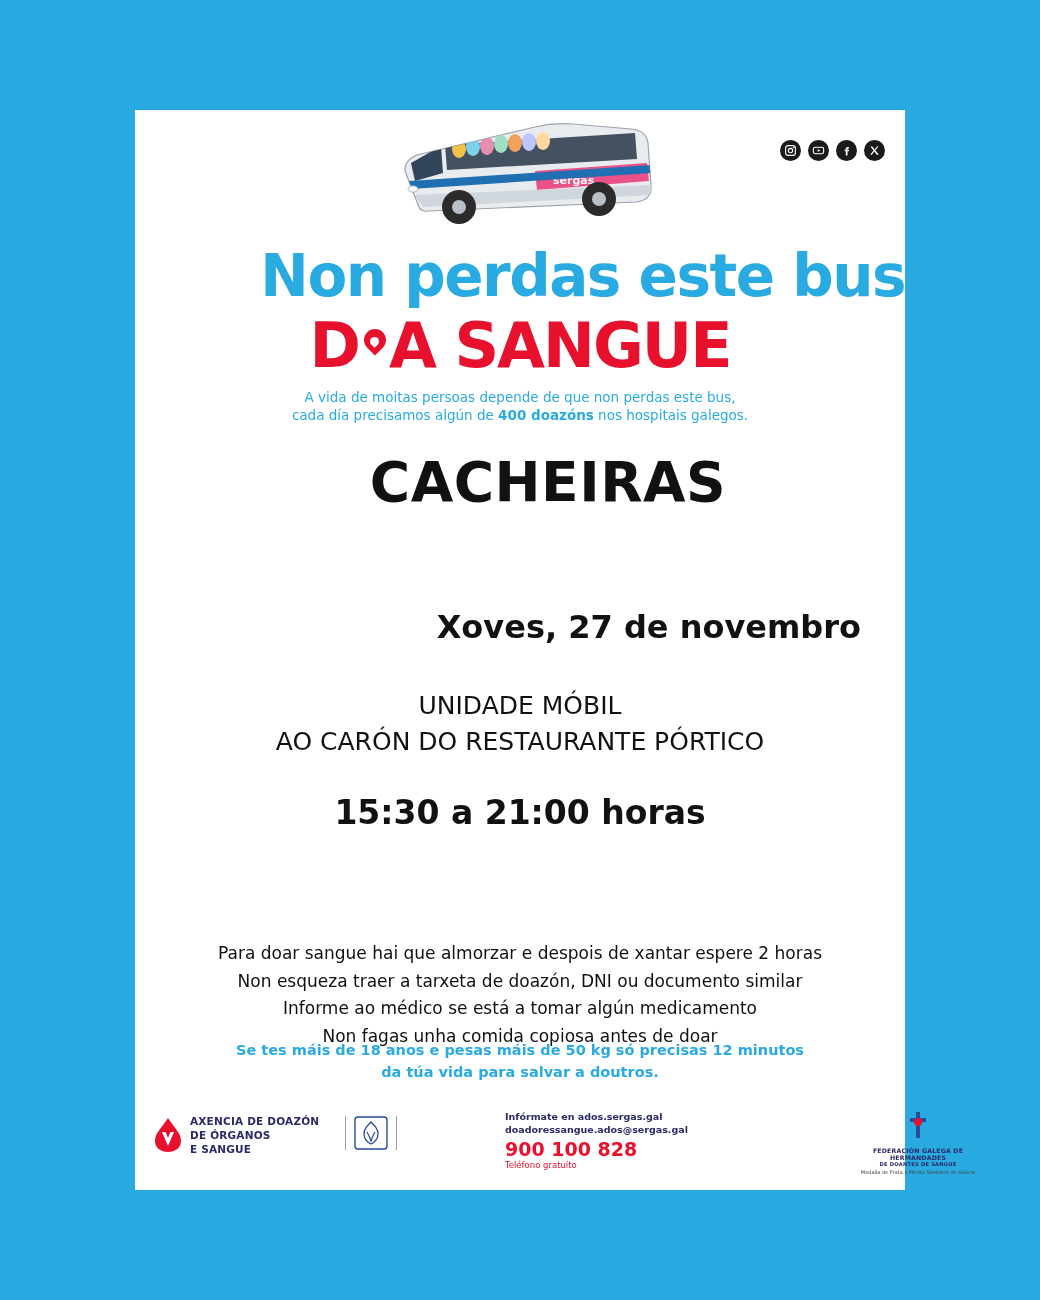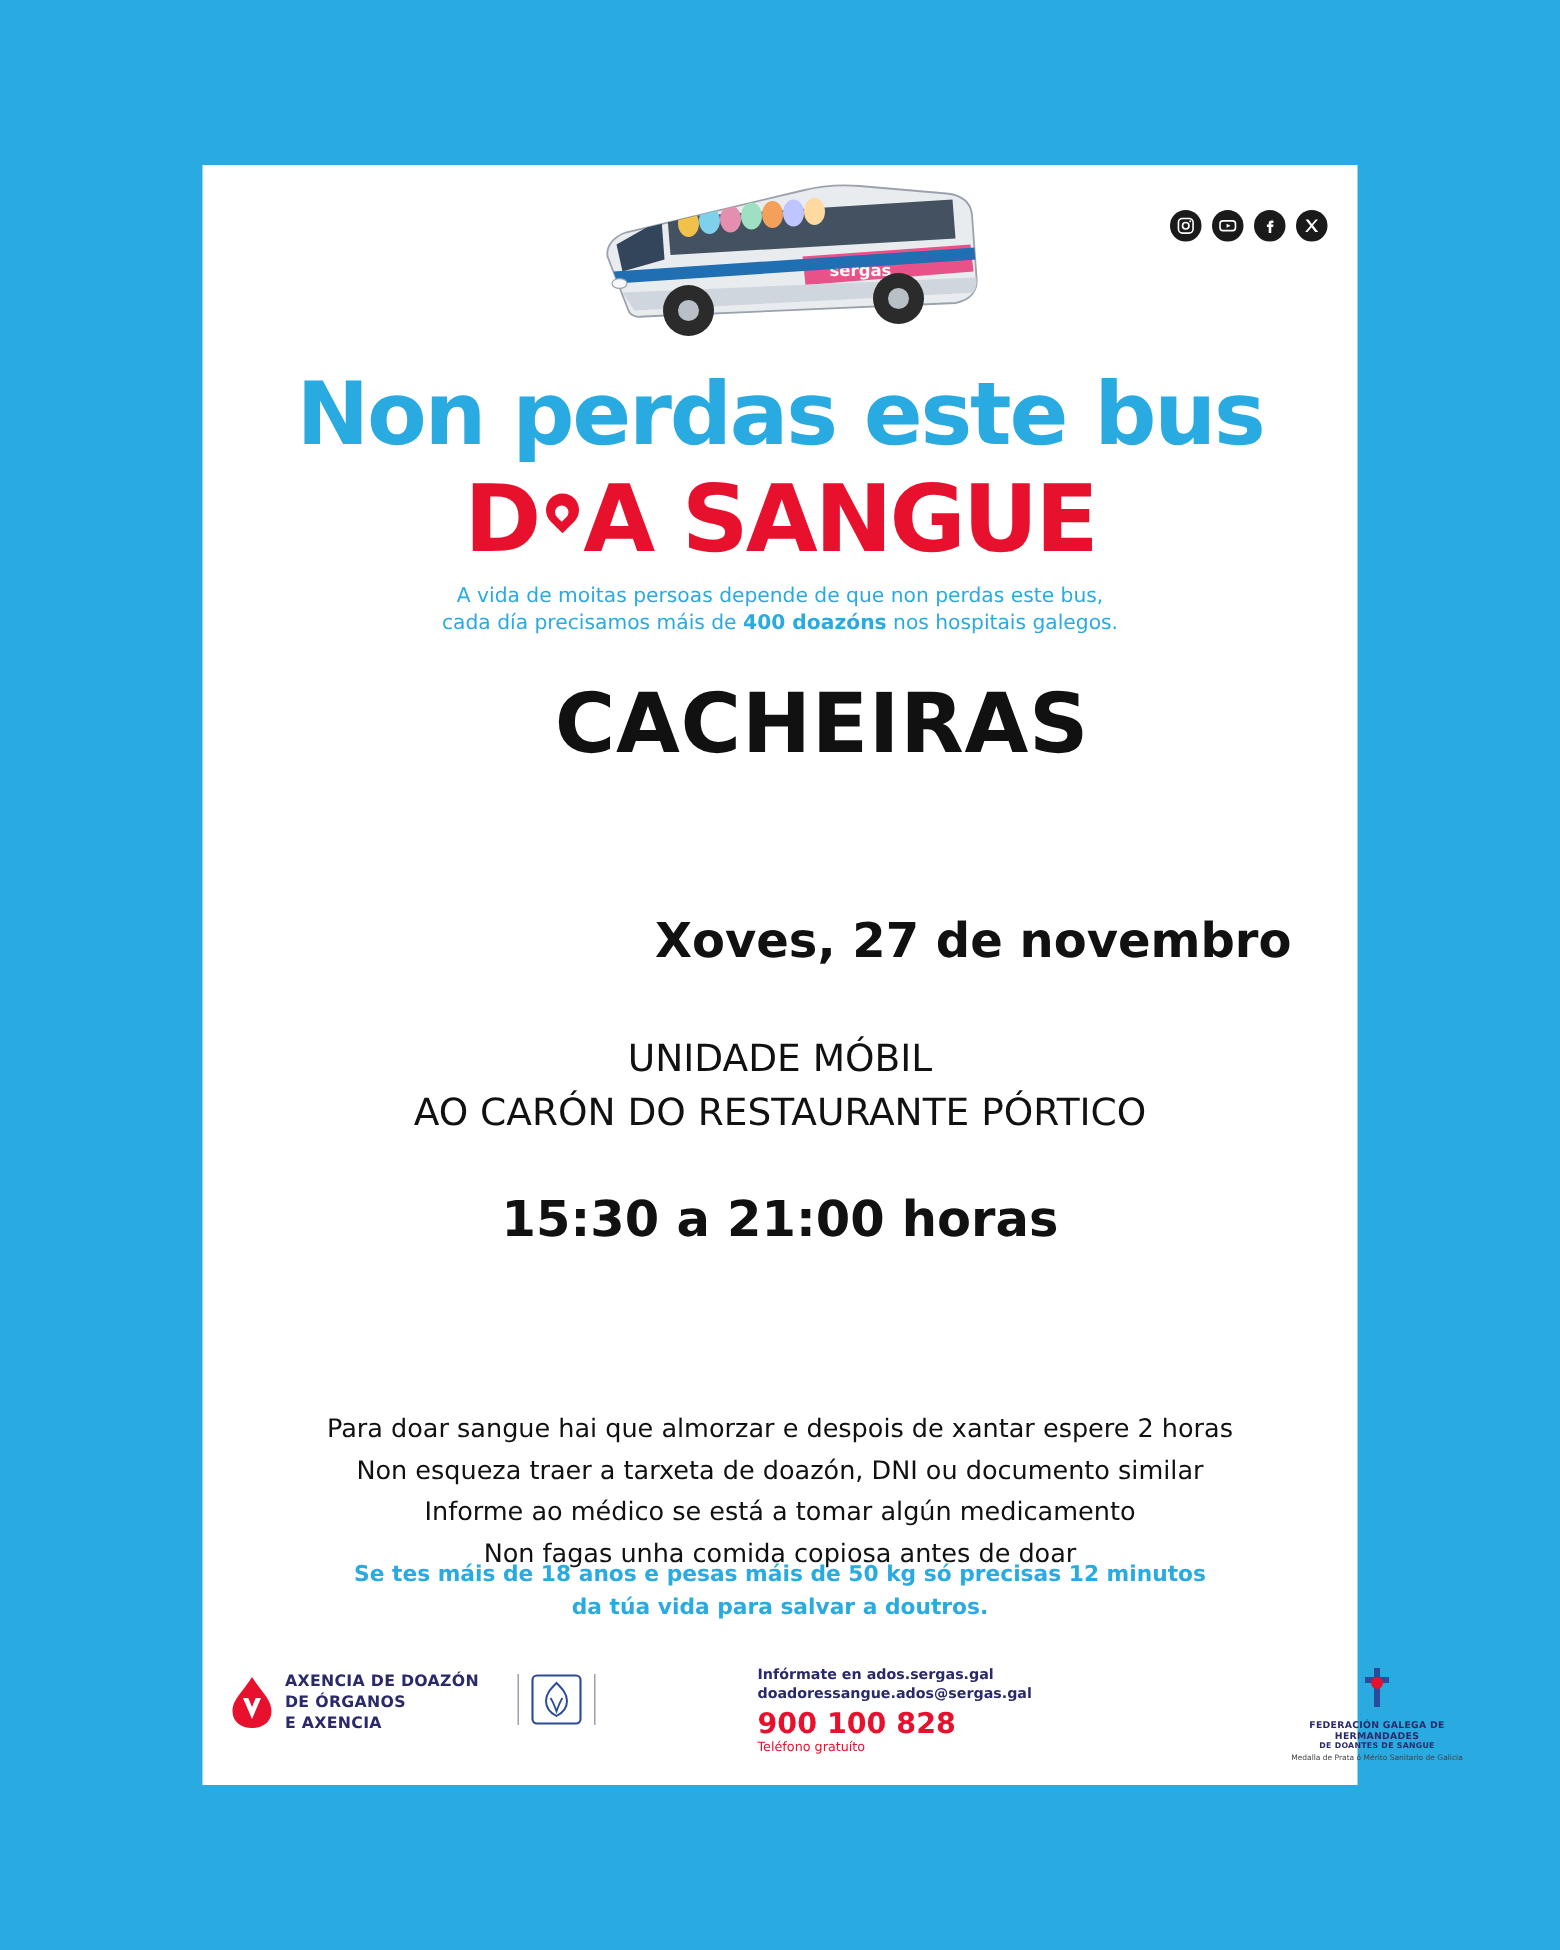--- a/index.html
+++ b/index.html
@@ -62,21 +62,21 @@
     width: 290px;
     height: 120px;
   }
 
   
   .headline {
     position: absolute;
     top: 132px;
     left: 0;
     width: 770px;
-    text-align: center;
+    text-align: right;
     font-size: 58px;
     font-weight: bold;
     color: #29ABE2;
     letter-spacing: -1.5px;
     font-family: "DejaVu Sans", sans-serif;
   }
 
   .brand {
     position: absolute;
     top: 205px;
@@ -367,21 +367,21 @@
   </div>
 
   <div class="headline">Non perdas este bus</div>
 
   <div class="brand">
     <span class="brand-text">D</span><span class="brand-drop"><span class="drop-shape"></span><span class="drop-inner"></span></span><span class="brand-text">A SANGUE</span>
   </div>
 
   <div class="subhead">
     <div>A vida de moitas persoas depende de que non perdas este bus,</div>
-    <div><span>cada día precisamos máis de </span><b>400 doazóns</b><span> nos hospitais galegos.</span></div>
+    <div><span>cada día precisamos algún de </span><b>400 doazóns</b><span> nos hospitais galegos.</span></div>
   </div>
 
   <div class="location">CACHEIRAS</div>
   <div class="date">Xoves, 27 de novembro</div>
   <div class="venue">
     <div>UNIDADE MÓBIL</div>
     <div>AO CARÓN DO RESTAURANTE PÓRTICO</div>
   </div>
   <div class="hours">15:30 a 21:00 horas</div>
 
@@ -400,21 +400,21 @@
   <div class="footer">
 
     <div class="logo-ados">
       <svg class="ados-mark" viewBox="0 0 30 38">
         <path d="M15 2 C22 13, 28 17, 28 25 C28 32, 22 36, 15 36 C8 36, 2 32, 2 25 C2 17, 8 13, 15 2 Z" fill="#E8112D"></path>
         <path d="M9 16 L15 30 L21 16 L17.5 16 L15 22 L12.5 16 Z" fill="#ffffff"></path>
       </svg>
       <div class="ados-text">
         <div>AXENCIA DE DOAZÓN</div>
         <div>DE ÓRGANOS</div>
-        <div>E AXENCIA</div>
+        <div>E SANGUE</div>
       </div>
     </div>
 
     <div class="logo-xunta">
       <span class="vline"></span>
       <svg class="xunta-mark" viewBox="0 0 34 34">
         <rect x="1" y="1" width="32" height="32" rx="3" fill="none" stroke="#2a4a9a" stroke-width="1.4"></rect>
         <path d="M17 6 C13 10, 10 13, 10 18 C10 23, 13 26, 17 28 C21 26, 24 23, 24 18 C24 13, 21 10, 17 6 Z" fill="none" stroke="#2a4a9a" stroke-width="1.3"></path>
         <path d="M13 16 c2 3 3 6 4 9 c1 -3 2 -6 4 -9" fill="none" stroke="#2a4a9a" stroke-width="1.2"></path>
       </svg>

